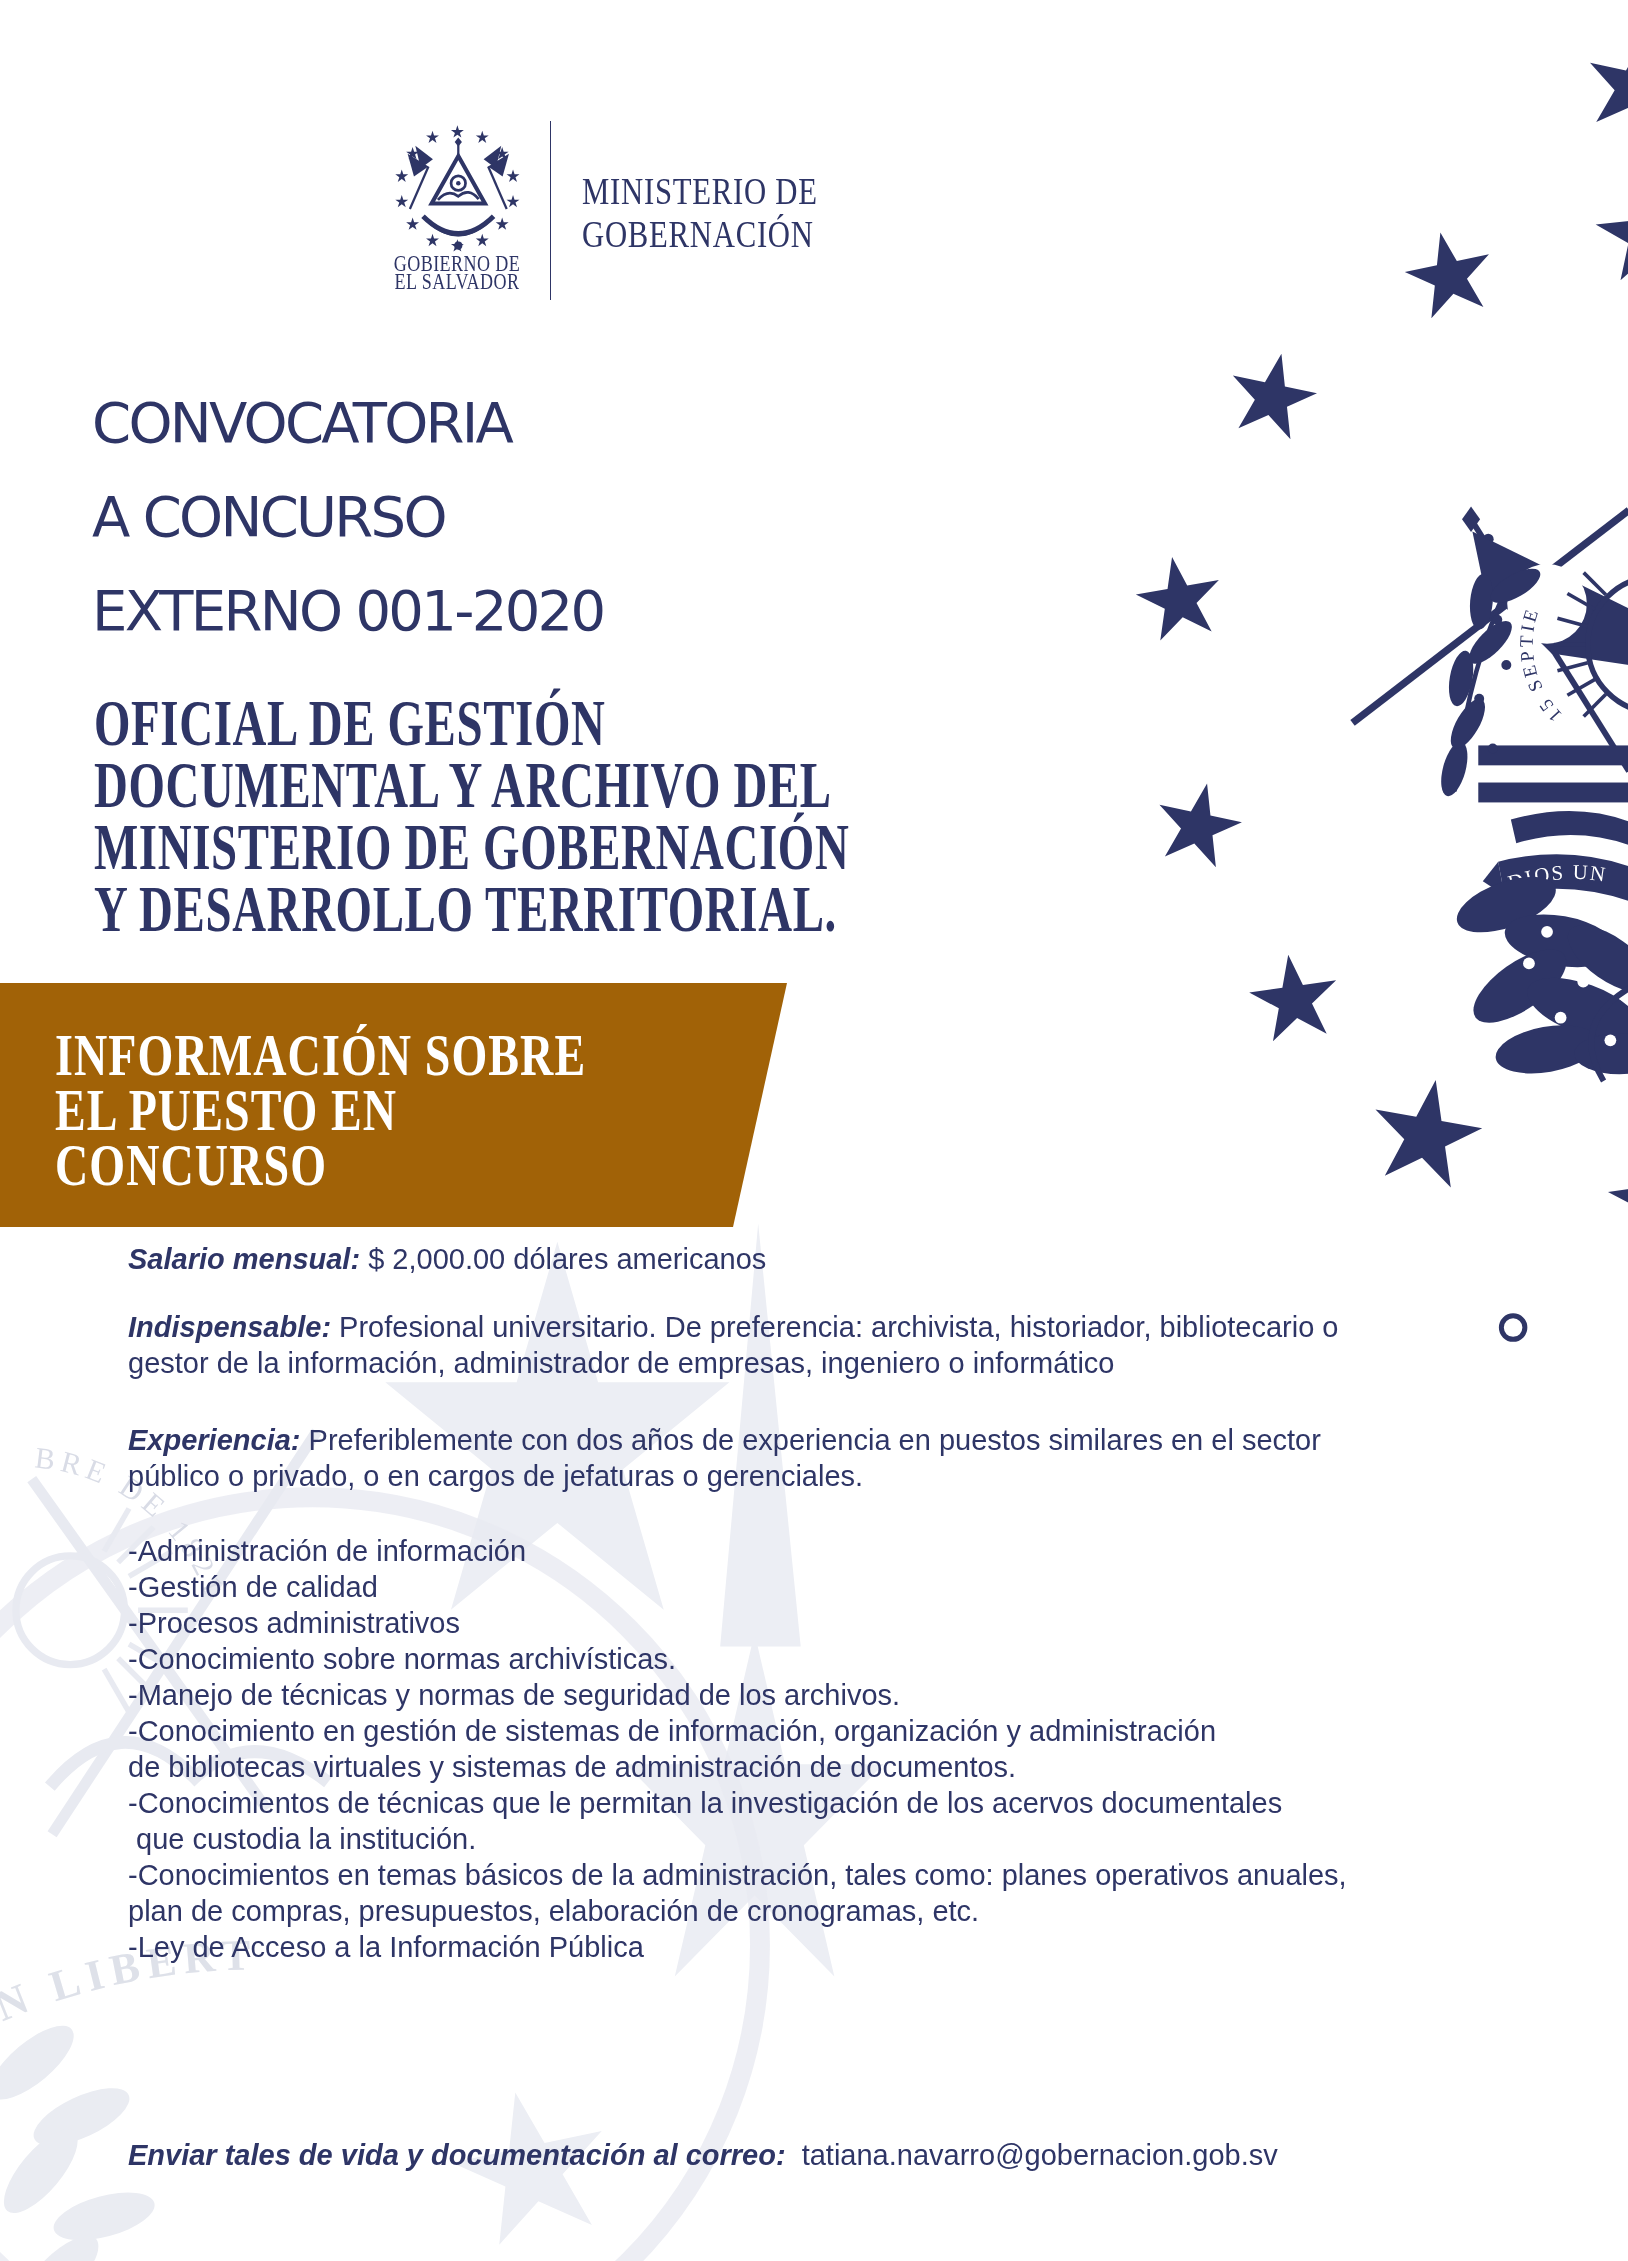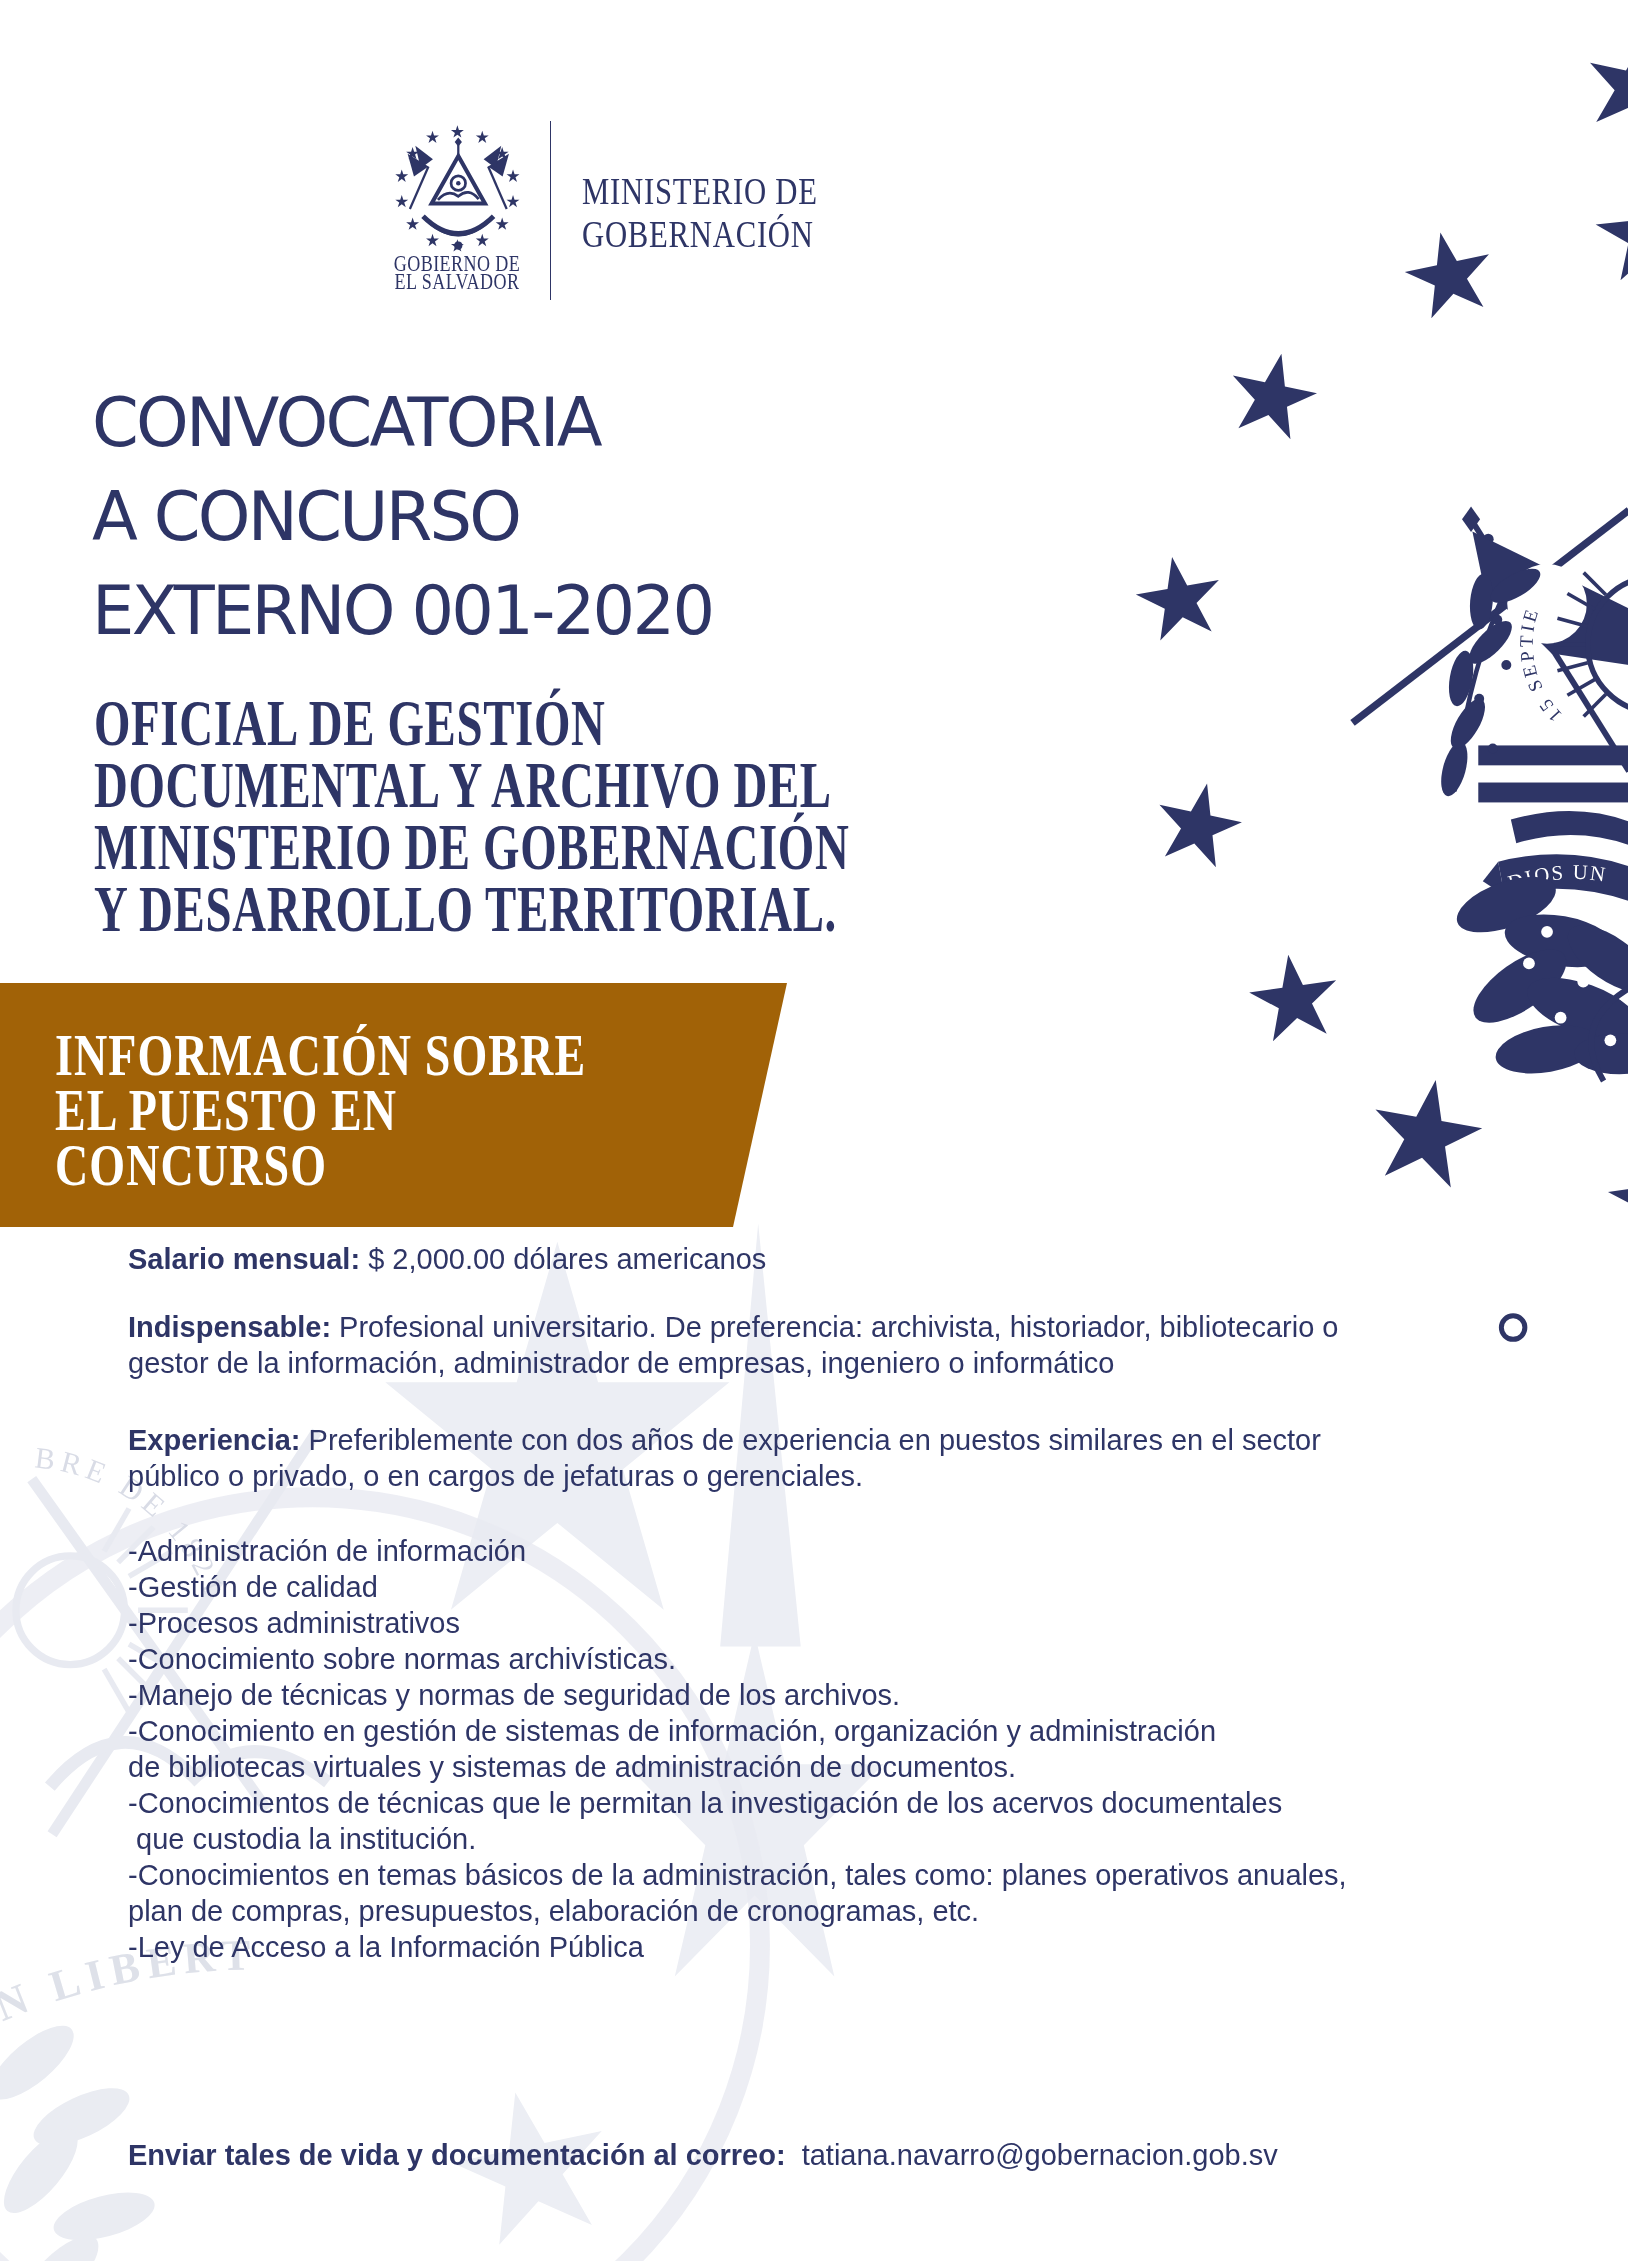--- a/index.html
+++ b/index.html
@@ -7,21 +7,21 @@
     position:relative;
     width:1629px;height:2443px;
     background:#ffffff;
     overflow:hidden;
     font-family:"Liberation Sans",sans-serif;
     color:#2e3566;
   }
   .abs{position:absolute;}
   .serif{font-family:"Liberation Serif",serif;}
   .pre{white-space:pre-wrap;}
-  .b{font-weight:700;}
+  .b{font-weight:700;font-style:italic;}
   .navy{color:#2e3566;}
 
   #deco-layer{position:absolute;left:0;top:0;z-index:0;}
 
   .text-layer{position:absolute;inset:0;z-index:2;}
 
   
   #brand-text{
     left:362px;top:255px;width:190px;
     font-size:22.6px;line-height:17.6px;letter-spacing:0.5px;
@@ -35,21 +35,21 @@
     transform:scaleX(.83);transform-origin:0 0;
   }
   #header-divider{
     left:550px;top:121px;width:1.4px;height:179px;background:#2e3566;
   }
 
   
   #main-title{
     left:92px;top:376px;
     font-family:"DejaVu Sans",sans-serif;
-    font-size:67px;line-height:94px;letter-spacing:-2.7px;
+    font-size:56px;line-height:94px;letter-spacing:-2.7px;
     white-space:pre-line;
   }
   #job-title{
     left:94px;top:692px;
     font-weight:700;font-size:66px;line-height:62px;letter-spacing:0.9px;
     white-space:pre-line;
     transform:scaleX(.71);transform-origin:0 0;
   }
 
   

